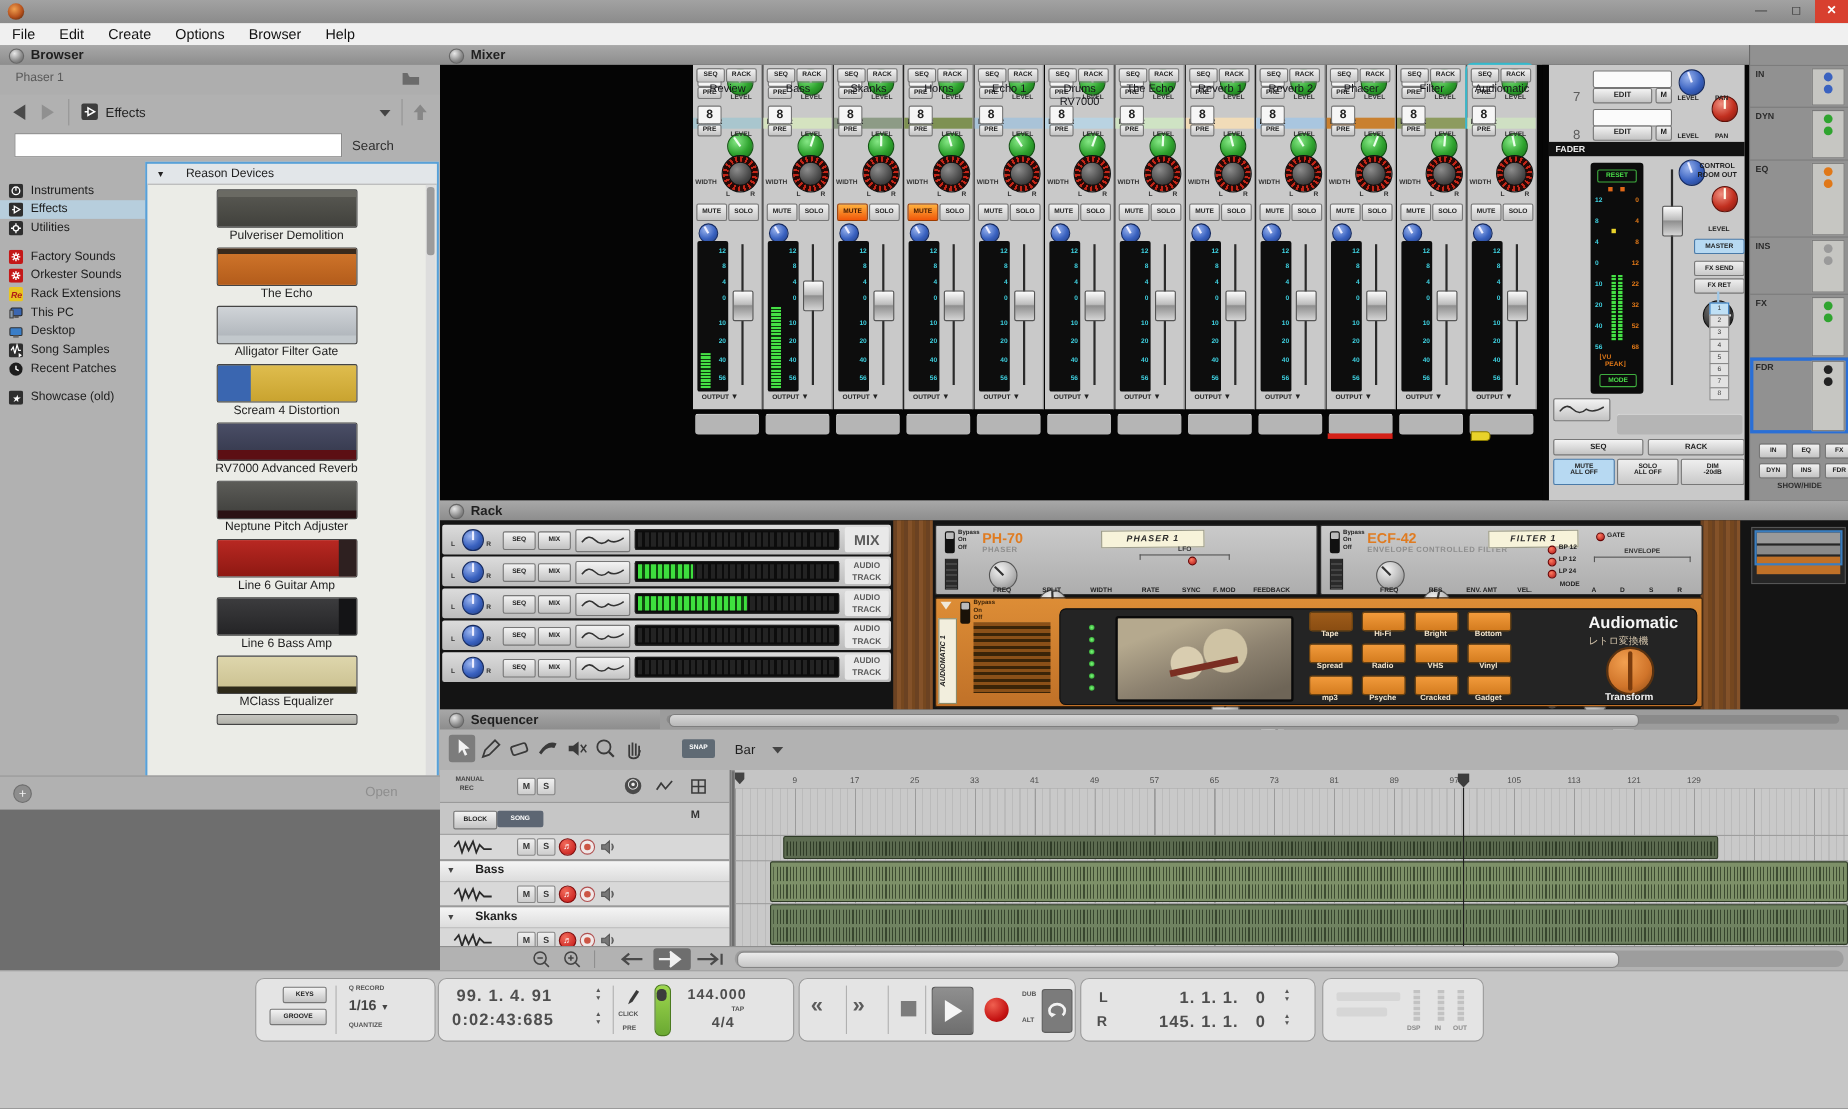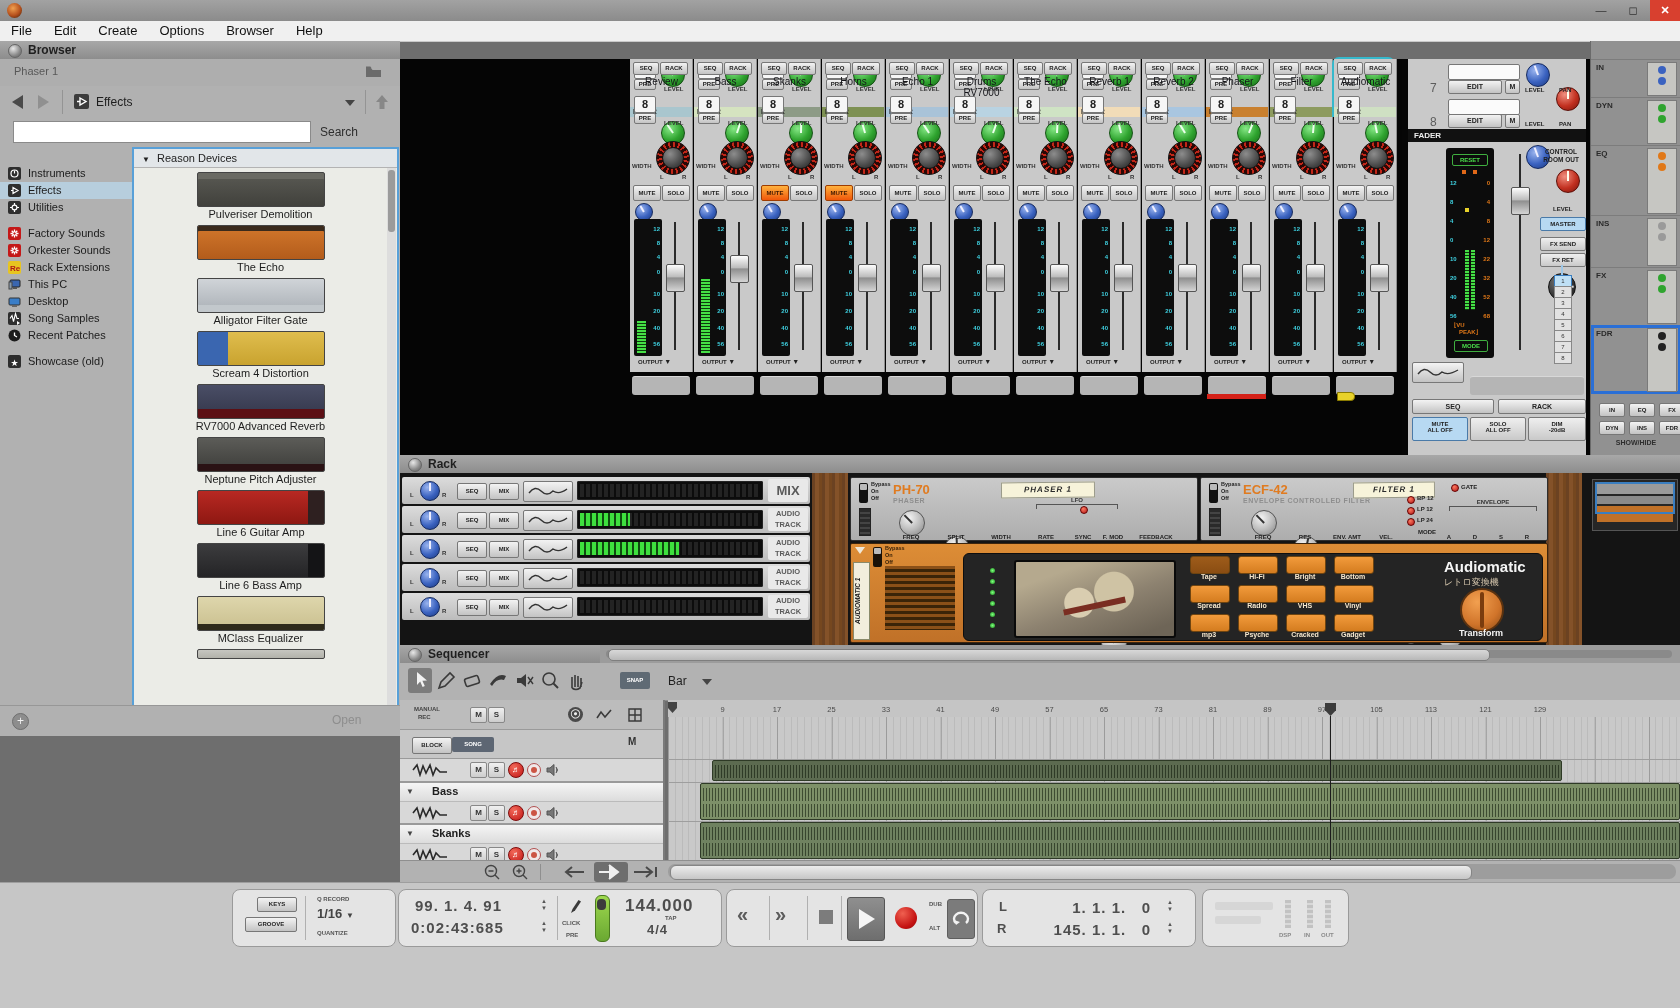--- a/index.html
+++ b/index.html
@@ -41,21 +41,21 @@
   .microtxt{font-size:6px;letter-spacing:0;color:#222;font-weight:bold;}
   
   #browser{left:0;top:41px;width:400px;height:694px;background:#b1b1b1;}
   .brow-row{left:0;width:400px;}
   #patch-row{top:18px;height:27px;background:#aeaeae;}
   #nav-row{top:45px;height:32px;}
   #search-row{top:77px;height:30px;}
   #search-input{left:13px;top:3px;width:288px;height:20px;background:#fff;border:1px solid #8a8a8a;font-size:11px;padding:0 4px;}
   .nav-item{position:relative;height:17px;line-height:17px;font-size:11px;color:#1c1c1c;padding-left:28px;white-space:nowrap;}
   .nav-item.sel{background:#b7cedd;}
-  .nav-ico{position:absolute;left:8px;top:2px;width:13px;height:13px;border-radius:2px;}
+  .nav-ico{position:absolute;left:8px;top:2px;width:13px;height:13px;border-radius:2px;font-style:italic;}
   #dev-panel{left:132px;top:106px;width:263px;height:557px;background:#ebece7;border:2px solid #58a0d8;}
   #dev-hdr{left:0;top:0;right:0;height:18px;background:#e2e6e9;border-bottom:1px solid #b3b3b3;font-size:11px;color:#222;line-height:18px;}
   #dev-scroll{right:1px;top:19px;width:9px;bottom:1px;background:#dddddd;}
   #dev-thumb-sb{left:1px;top:2px;width:7px;height:62px;background:#9b9b9b;border-radius:3px;}
   #dev-list{left:0;top:18px;right:10px;bottom:0;overflow:hidden;}
   .dev-item{margin:5px auto 0;width:180px;text-align:center;}
   .thumb{width:126px;height:33px;margin:0 auto;border:1px solid #444;border-radius:2px;}
   .dev-label{font-size:11px;color:#1d1d1d;margin-top:1px;}
   .t-pulveriser{background:linear-gradient(#5a5a54,#41413c);box-shadow:inset 0 6px 0 #6a6a63;}
   .t-echo{background:linear-gradient(#d2772c,#b35c1b);box-shadow:inset 0 5px 0 #3a2a1c;}
@@ -283,21 +283,21 @@
             </svg></span><span>Recent Patches</span></div>
         <div style="height: 9px;"></div>
         <div class="nav-item"><span class="nav-ico"><svg width="13" height="13">
               <rect width="13" height="13" rx="2" fill="#2e2e2e"></rect>
               <text x="2.4" y="10.5" font-size="9" fill="#fff">★</text>
             </svg></span><span>Showcase (old)</span></div>
       </div>
     <div id="dev-panel" class="abs">
       <div id="dev-hdr" class="abs">
         <span style="margin-left:8px;font-size:8px">▼</span>
-        <span style="margin-left:4px">Reason Devices</span>
+        <span style="margin-left:16px">Reason Devices</span>
       </div>
       <div id="dev-scroll" class="abs">
         <div id="dev-thumb-sb" class="abs"></div>
       </div>
       <div id="dev-list" class="abs">
           <div class="dev-item">
             <div class="thumb t-pulveriser"></div>
             <div class="dev-label">Pulveriser Demolition</div>
           </div>
           <div class="dev-item">
@@ -337,20 +337,27 @@
           </div>
         </div>
     </div>
     <div id="brow-bottom" class="abs brow-row">
       <div class="abs" style="left:12px;top:7px;width:15px;height:15px;border-radius:50%;background:#8d8d8d;border:1px solid #6e6e6e;
            color:#f2f2f2;font-size:12px;line-height:14px;text-align:center">+</div>
       <span class="abs" style="left:332px;top:7px;font-size:12px;color:#8e8e8e">Open</span>
     </div>
   </div>
 
+  <div class="abs phdr" style="left:400px;top:41px;width:1280px">
+    <span class="ball"></span>
+    <b>Mixer</b>
+    <svg class="abs" style="right:8px;top:3px" width="13" height="13" viewBox="0 0 13 13">
+      <path d="M2 11 L11 2 M6 2 h5 v5" stroke="#3a3a3a" stroke-width="2" fill="none"></path>
+    </svg>
+  </div>
   <div id="mixer-content" class="abs">
     <div id="strips" class="abs" style="left:230px;top:0">
         <div class="strip abs" style="left: 0px;">
    <div class="s-body abs">
      <div class="prebox abs" style="top:3px">7</div>
      <div class="b3 prebtn abs" style="top:20px">PRE</div>
      <div class="knob kn-green abs" style="left:31px;top:4px;width:22px;height:22px">
               <span class="tick" style="transform:rotate(-35deg)"></span>
             </div>
      <span class="lvl-lbl abs" style="left:34px;top:27px">LEVEL</span>
@@ -1576,21 +1583,21 @@
       <div class="stepper" style="left:140px;top:30px">▲<br>▼</div>
       <div class="vline" style="left:158px"></div>
       <svg class="abs" style="left:168px;top:7px" width="14" height="18" viewBox="0 0 14 18">
         <path d="M4 16 l1.5-4 6-9 2.5 1.6 -6 9z" fill="#3a3a3a"></path>
         </svg>
       <div class="tlbl" style="left:163px;top:30px">CLICK</div>
       <div class="tlbl" style="left:167px;top:42px">PRE</div>
       <div class="abs" style="left:196px;top:5px;width:13px;height:45px;background:linear-gradient(#9ed84e,#6aa832);border:1px solid #4a7a1e;border-radius:6px">
         <div style="position:absolute;left:1px;top:3px;width:9px;height:11px;background:#3c3c3c;border-radius:4px"></div>
         </div>
-      <div class="tdigits" style="left:226px;top:6px;font-size:17px">144.000</div>
+      <div class="tdigits" style="left:226px;top:6px;font-size:13px">144.000</div>
       <div class="tlbl" style="left:266px;top:25px">TAP</div>
       <div class="tdigits" style="left:248px;top:32px;font-size:13px">4/4</div>
     </div>
 
     <div class="tpanel" style="left:726px;width:250px">
       <div class="abs" style="left:10px;top:13px;font-size:20px;font-weight:bold;color:#5c5c5c">«</div>
       <div class="vline" style="left:42px"></div>
       <div class="abs" style="left:48px;top:13px;font-size:20px;font-weight:bold;color:#5c5c5c">»</div>
       <div class="vline" style="left:80px"></div>
       <div class="abs" style="left:92px;top:20px;width:14px;height:14px;background:#7c7c7c"></div>

